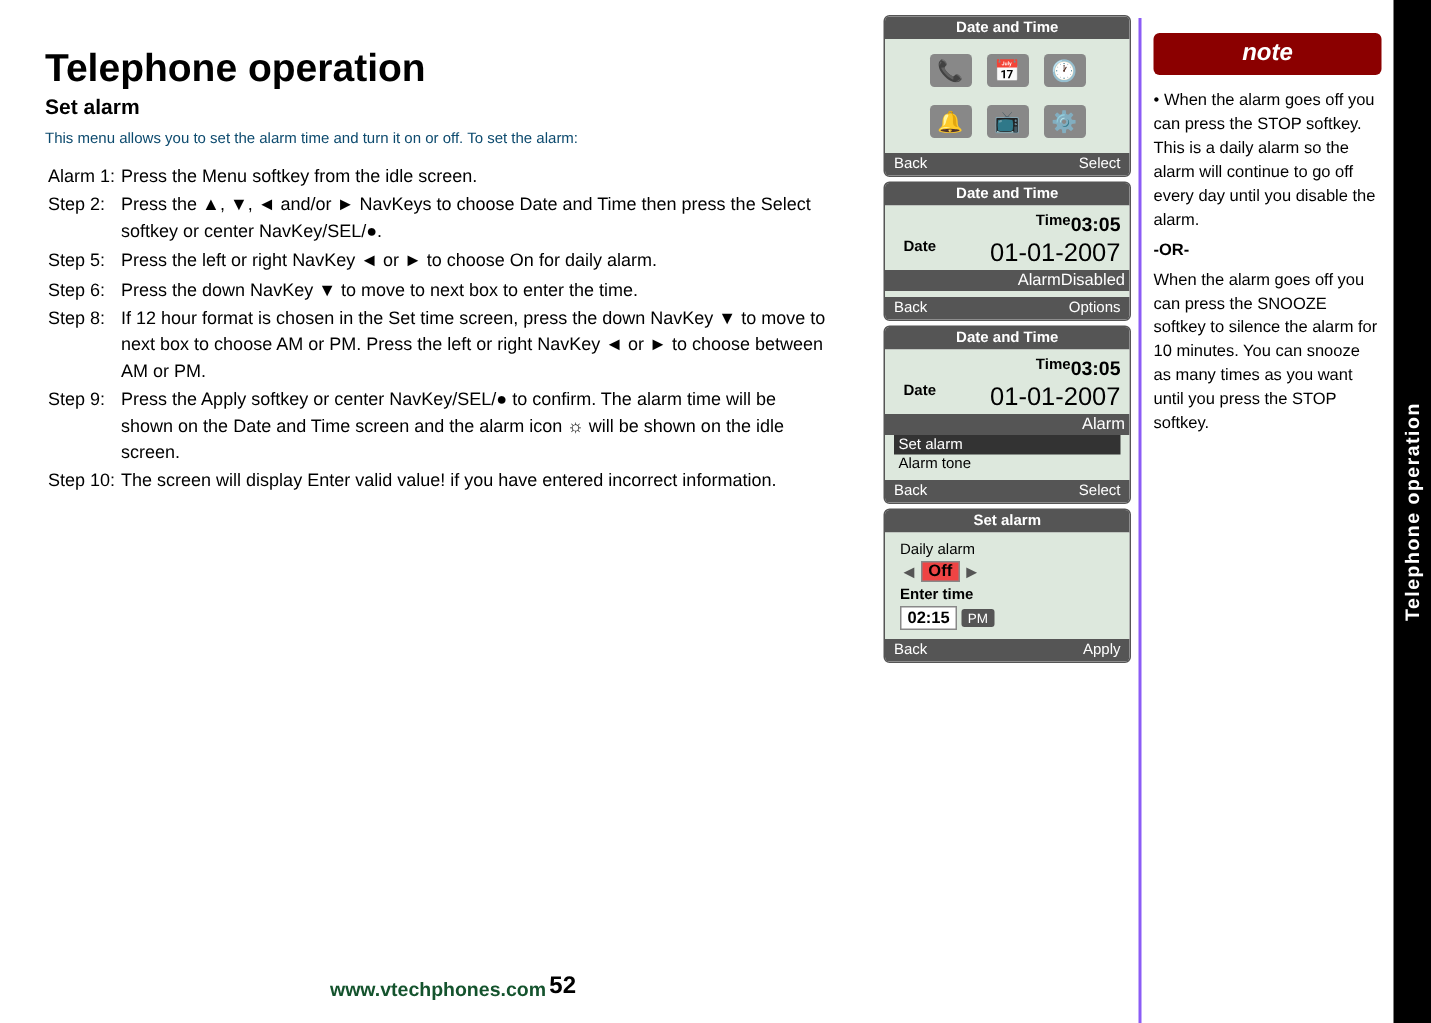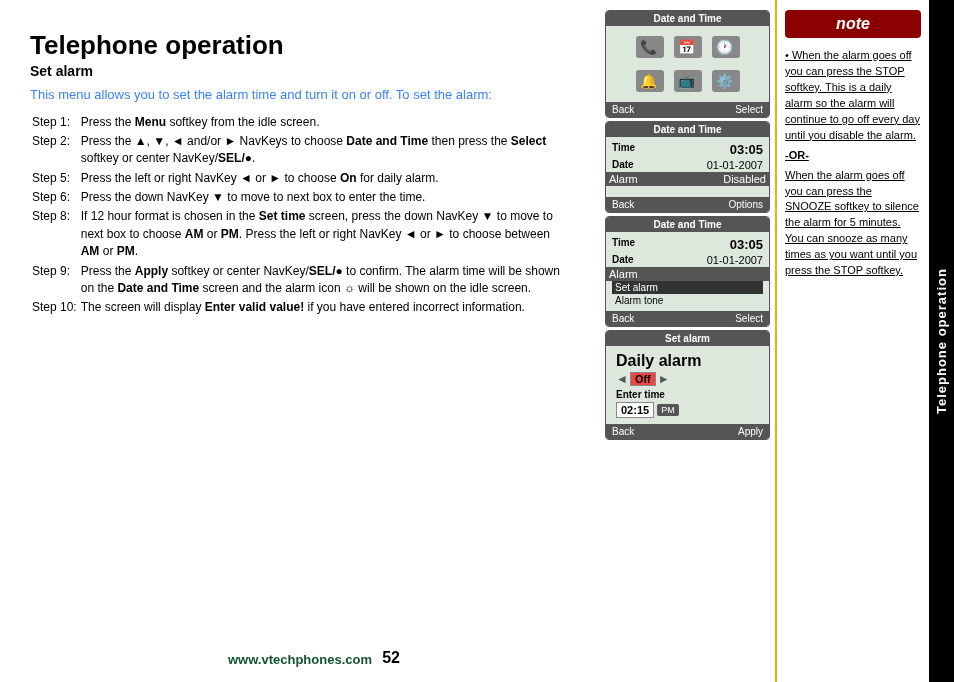--- a/index.html
+++ b/index.html
@@ -28,24 +28,24 @@
     }
 
     h2.section-title {
       font-size: 14px;
       font-weight: bold;
       color: #000;
       margin-bottom: 6px;
     }
 
     .intro-text {
-      font-size: 13px;
+      font-size: 10px;
       line-height: 1.5;
       margin-bottom: 8px;
-      color: #3b82f6;
+      color: #0c4a6e;
     }
 
     .steps-table {
       width: 100%;
       border-collapse: collapse;
     }
 
     .steps-table td {
       vertical-align: top;
       padding: 1px 2px;
@@ -54,21 +54,21 @@
       color: #000;
     }
 
     .step-label {
       white-space: nowrap;
       padding-right: 6px;
       font-size: 12px;
     }
 
     .step-text b {
-      font-weight: bold;
+      font-weight: normal;
     }
 
     
     .phone-sidebar {
       width: 175px;
       display: flex;
       flex-direction: column;
       gap: 3px;
       padding: 10px 5px;
     }
@@ -117,76 +117,76 @@
       display: flex;
       justify-content: space-between;
       background: #555;
       color: #fff;
       font-size: 10px;
       padding: 2px 6px;
     }
 
     .screen-row {
       display: flex;
-      justify-content: space-between;
+      justify-content: flex-end;
       font-size: 11px;
       padding: 1px 0;
       color: #000;
     }
 
     .screen-row.alarm-row {
       background: #555;
       color: #fff;
       padding: 1px 3px;
       margin: 0 -6px;
     }
 
     .screen-label {
       font-size: 10px;
       font-weight: bold;
       color: #000;
     }
 
     .screen-value {
-      font-size: 11px;
+      font-size: 17px;
       color: #000;
       padding-left: 36px;
     }
 
     .screen-time-value {
       font-size: 13px;
       font-weight: bold;
       text-align: right;
       color: #000;
     }
 
     
     .note-sidebar {
-      width: 154px;
+      width: 170px;
       padding: 10px 8px;
-      border-left: 2px solid #eab308;
+      border-left: 2px solid #8b5cf6;
+      margin-top: 12px;
     }
 
     .note-box {
       background: #8B0000;
       color: #fff;
       text-align: center;
       font-size: 16px;
       font-weight: bold;
       font-style: italic;
       padding: 5px 10px;
       border-radius: 4px;
       margin-bottom: 10px;
     }
 
     .note-text {
       font-size: 11px;
       line-height: 1.45;
       color: #000;
-      text-decoration: underline;
     }
 
     .note-separator {
       font-weight: bold;
       font-size: 11px;
       margin: 4px 0;
     }
 
     
     .vertical-tab {
@@ -236,22 +236,22 @@
     .menu-item-row.highlighted {
       background: #333;
       color: #fff;
     }
 
     .daily-alarm-section {
       padding: 2px 4px;
     }
 
     .daily-label {
-      font-size: 16px;
-      font-weight: bold;
+      font-size: 10px;
+      font-weight: normal;
       color: #000;
       margin-bottom: 2px;
     }
 
     .toggle-row {
       display: flex;
       align-items: center;
       gap: 2px;
       margin-bottom: 3px;
     }
@@ -303,21 +303,21 @@
 <body>
 
 <div class="main-content">
   <h1 class="page-title">Telephone operation</h1>
   <h2 class="section-title">Set alarm</h2>
   <p class="intro-text">This menu allows you to set the alarm time and turn it on or off. To set the alarm:</p>
 
   <table class="steps-table">
     <tbody id="steps-body">
         <tr>
-          <td class="step-label">Step 1:</td>
+          <td class="step-label">Alarm 1:</td>
           <td class="step-text">Press the <b>Menu</b> softkey from the idle screen.</td>
         </tr>
         <tr>
           <td class="step-label">Step 2:</td>
           <td class="step-text">Press the ▲, ▼, ◄ and/or ► NavKeys to choose <b>Date and Time</b> then press the <b>Select</b> softkey or center NavKey/<b>SEL/●</b>.</td>
         </tr>
         <tr>
           <td class="step-label">Step 5:</td>
           <td class="step-text">Press the left or right NavKey ◄ or ► to choose <b>On</b> for daily alarm.</td>
         </tr>
@@ -435,17 +435,17 @@
       <span>Apply</span>
     </div>
   </div>
 </div>
 
 <div class="note-sidebar">
   <div class="note-box">note</div>
   <div class="note-text">
     <p>• <span>When the alarm goes off you can press the STOP softkey. This is a daily alarm so the alarm will continue to go off every day until you disable the alarm.</span></p>
     <p class="note-separator">-OR-</p>
-    <p><span>When the alarm goes off you can press the SNOOZE softkey to silence the alarm for 5 minutes. You can snooze as many times as you want until you press the STOP softkey.</span></p>
+    <p><span>When the alarm goes off you can press the SNOOZE softkey to silence the alarm for 10 minutes. You can snooze as many times as you want until you press the STOP softkey.</span></p>
   </div>
 </div>
 
 <div class="vertical-tab">Telephone operation</div>
 
 </body></html>

